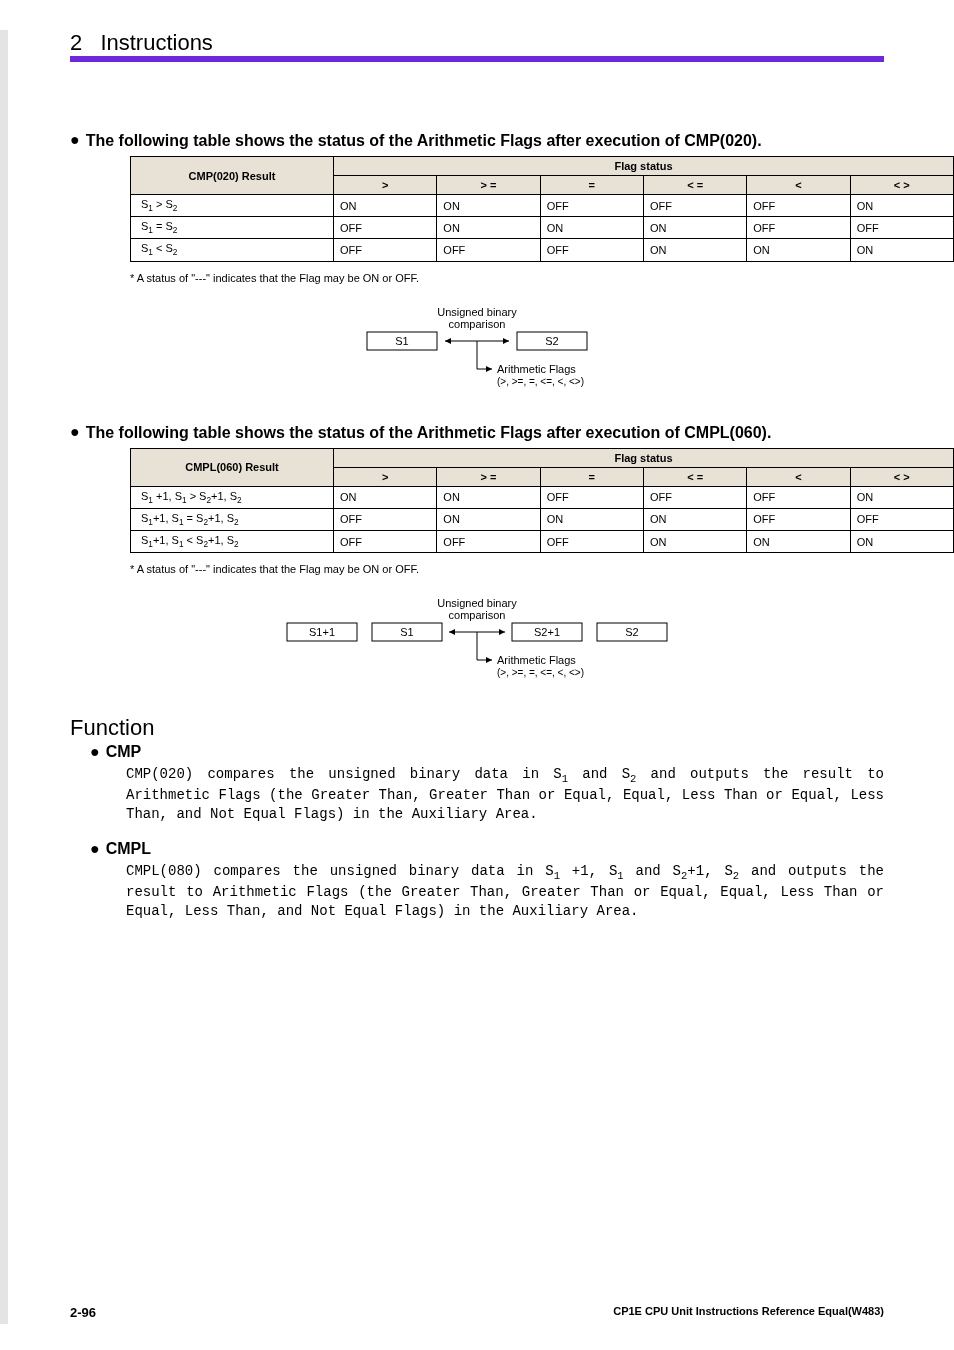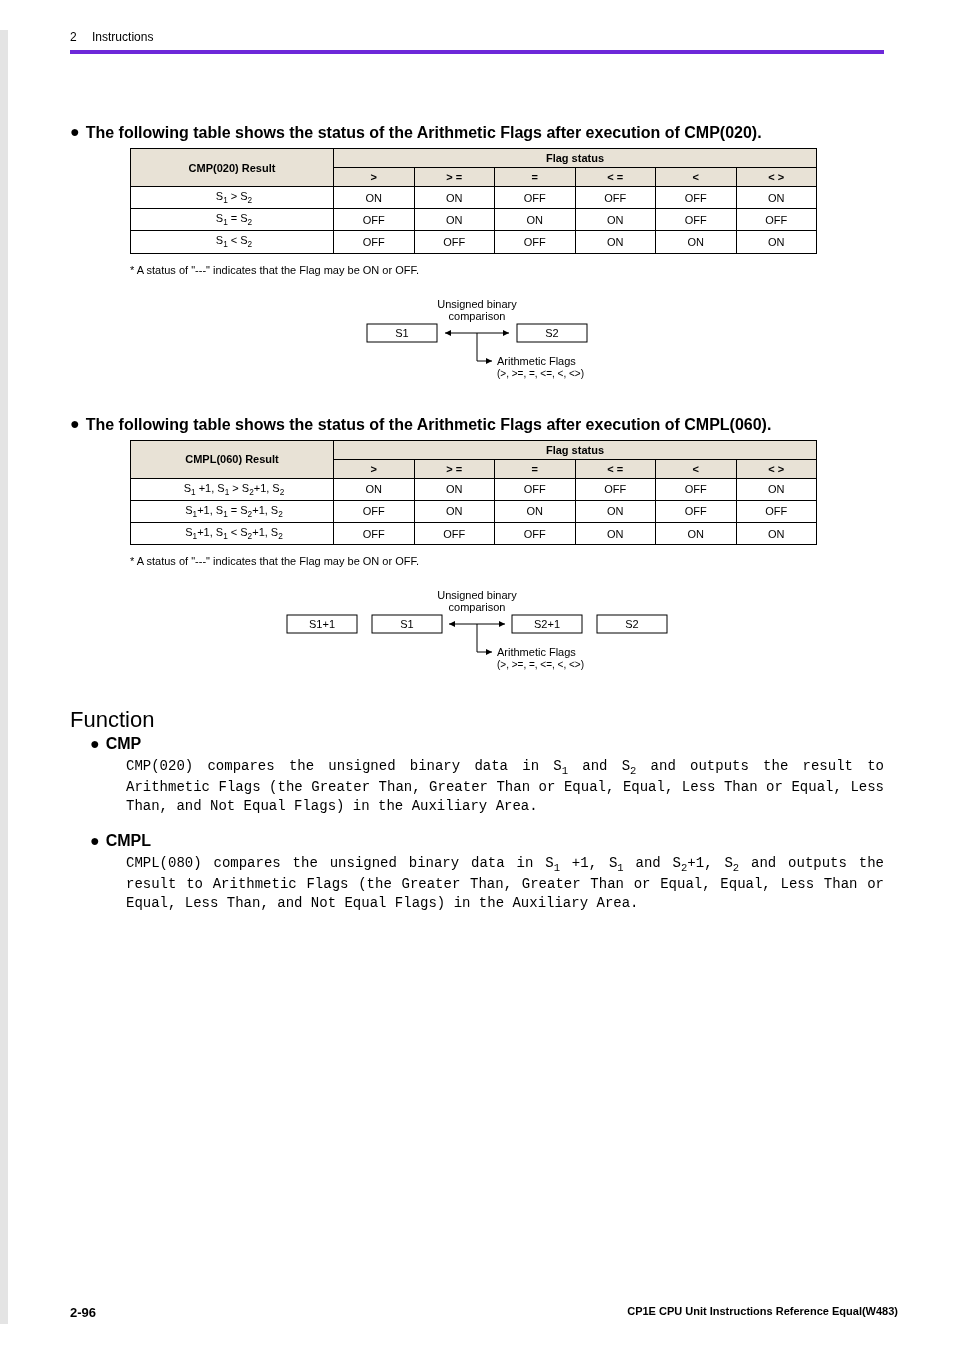--- a/index.html
+++ b/index.html
@@ -12,45 +12,44 @@
     position: relative;
     background: #fff;
   }
   .page {
     padding: 30px 70px 0 70px;
     box-sizing: border-box;
     position: relative;
     height: 1300px;
   }
   .header-line {
-    font-size: 12px;
+    font-size: 22px;
     font-weight: normal;
-    padding-bottom: 6px;
-    border-bottom: 4px solid #6d28d9;
+    border-bottom: 6px solid #6d28d9;
     margin-bottom: 70px;
   }
   .header-num { margin-right: 12px; }
   .bullet-heading {
     font-size: 16px;
     font-weight: bold;
     margin: 10px 0 6px 0;
     display: flex;
     gap: 6px;
   }
   .bullet-heading .dot { font-size: 16px; line-height: 1; }
   table.flag {
     border-collapse: collapse;
-    width: 687px;
+    width: 824px;
     margin-left: 60px;
     font-size: 11px;
   }
   table.flag th, table.flag td {
     border: 1px solid #000;
     padding: 3px 6px;
-    text-align: center;
+    text-align: left;
     vertical-align: middle;
   }
   table.flag th {
     background: #e8e2d6;
     font-weight: bold;
     text-align: center;
   }
   table.flag th.result {
     width: 190px;
   }
@@ -82,21 +81,21 @@
     margin: 4px 0 16px 56px;
     line-height: 1.35;
     text-align: justify;
     font-family: Liberation Mono, monospace;
   }
   sub { font-size: 0.75em; vertical-align: sub; }
   .footer {
     position: absolute;
     bottom: 30px;
     left: 70px;
-    right: 56px;
+    right: 70px;
     display: flex;
     justify-content: space-between;
     font-size: 12px;
     border-top: none;
     gap: 28px;
   }
   .footer .page-num { font-weight: bold; font-size: 13px; }
   .footer .doc { font-weight: bold; font-size: 11px; }
   .left-stripe {
     position: absolute;

